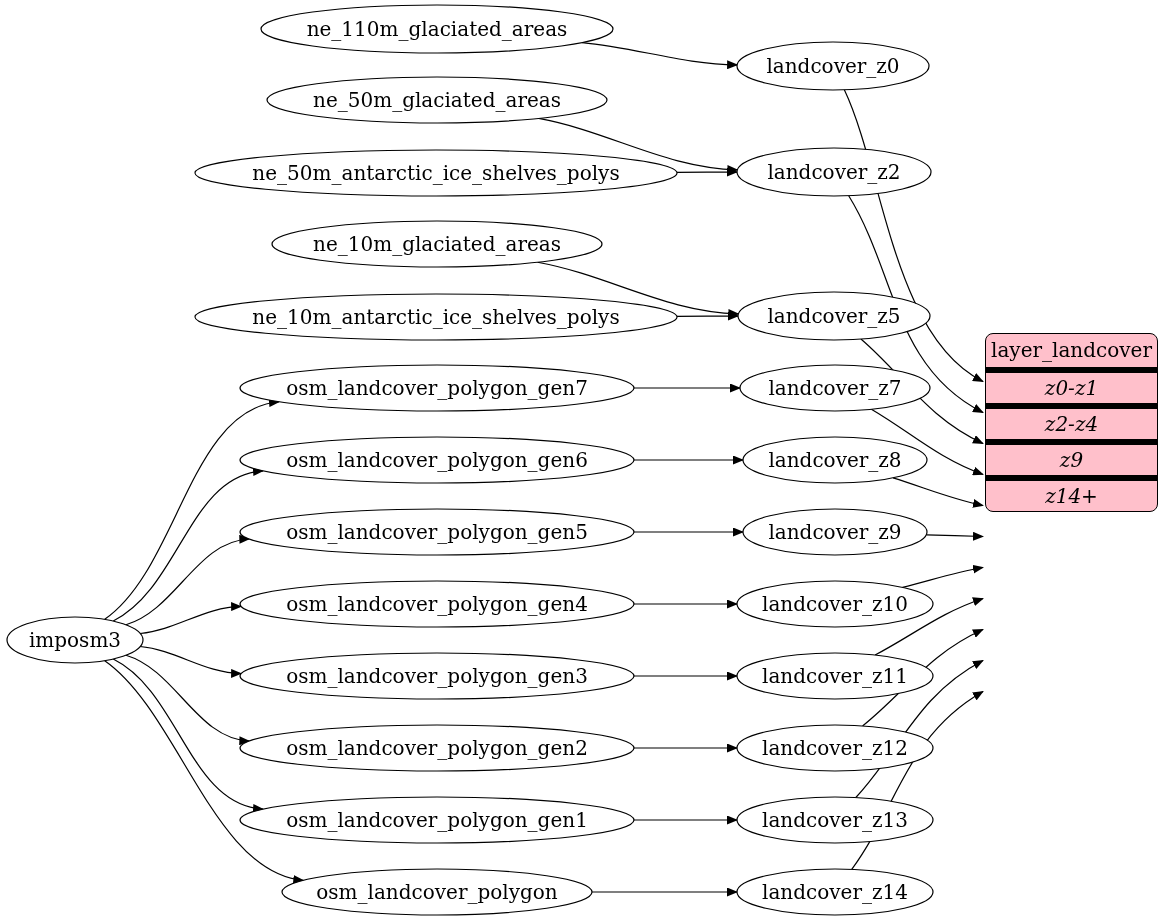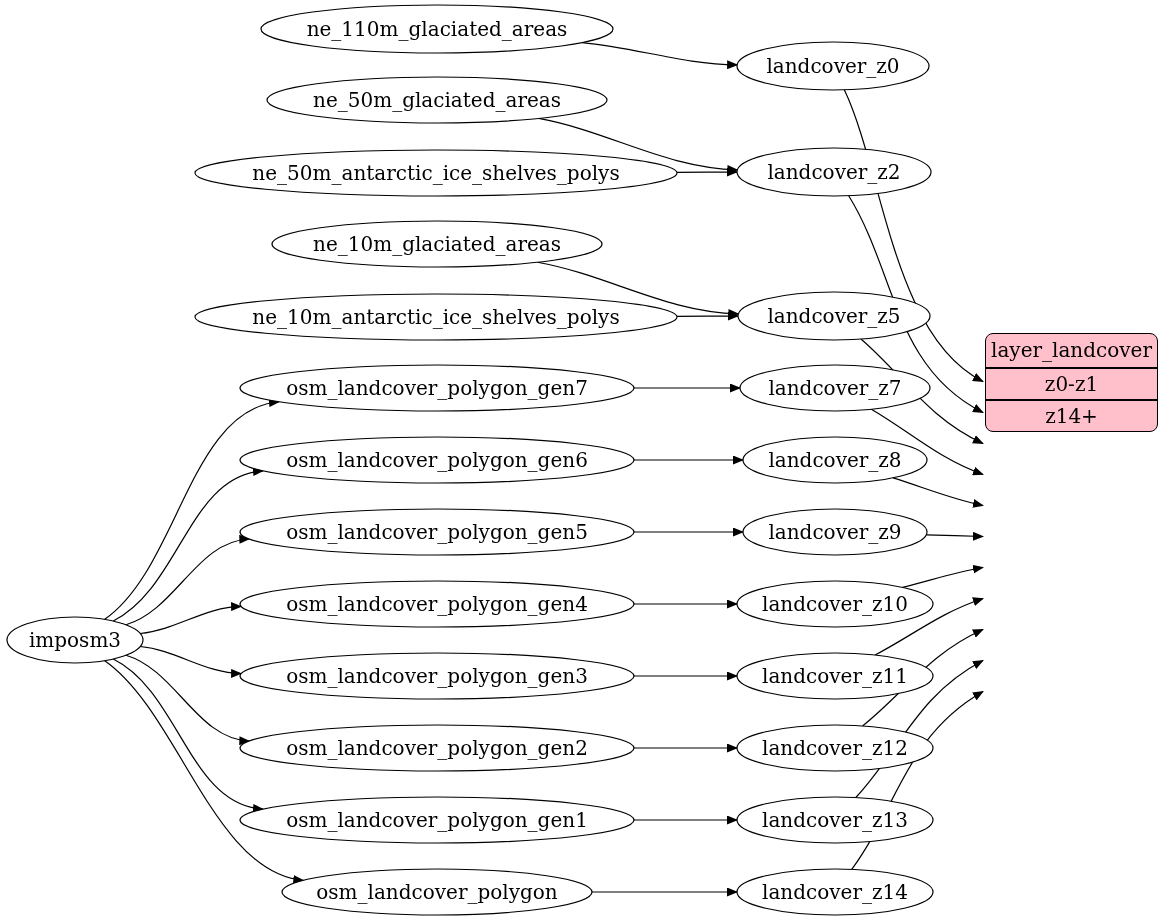--- a/index.html
+++ b/index.html
@@ -25,21 +25,22 @@
     overflow:hidden;
     font-size:20px;
     color:#000000;
     text-align:center;
   }
   .tbl-header{
     height:33px;line-height:33px;
   }
   .tbl-row{
     height:30px;line-height:30px;
-    border-top:2px solid #000000;
+    border-top:6px solid #000000;
+    font-style:italic;
   }
 </style>
 </head>
 <body>
 
 <div id="stage">
   <svg id="graph" width="1165" height="923">
     <defs>
       <marker id="arr" markerWidth="11" markerHeight="9" refX="10" refY="4.5" orient="auto" markerUnits="userSpaceOnUse">
         <path d="M0,0 L11,4.5 L0,9 Z" fill="#000000"></path>
@@ -180,16 +181,18 @@
           <ellipse cx="835" cy="892" rx="98" ry="23" fill="#ffffff" stroke="#000000" stroke-width="1.2"></ellipse>
           <text x="835" y="892" text-anchor="middle" dominant-baseline="central">landcover_z14</text>
         </g>
       </g>
   </svg>
 
   <div id="lc-table" style="background: rgb(255, 192, 203); border-color: rgb(0, 0, 0);">
     <div class="tbl-header">layer_landcover</div>
     <div id="tbl-rows">
         <div class="tbl-row">z0-z1</div>
+        <div class="tbl-row">z2-z4</div>
+        <div class="tbl-row">z9</div>
         <div class="tbl-row">z14+</div>
       </div>
   </div>
 </div>
 
 </body></html>

